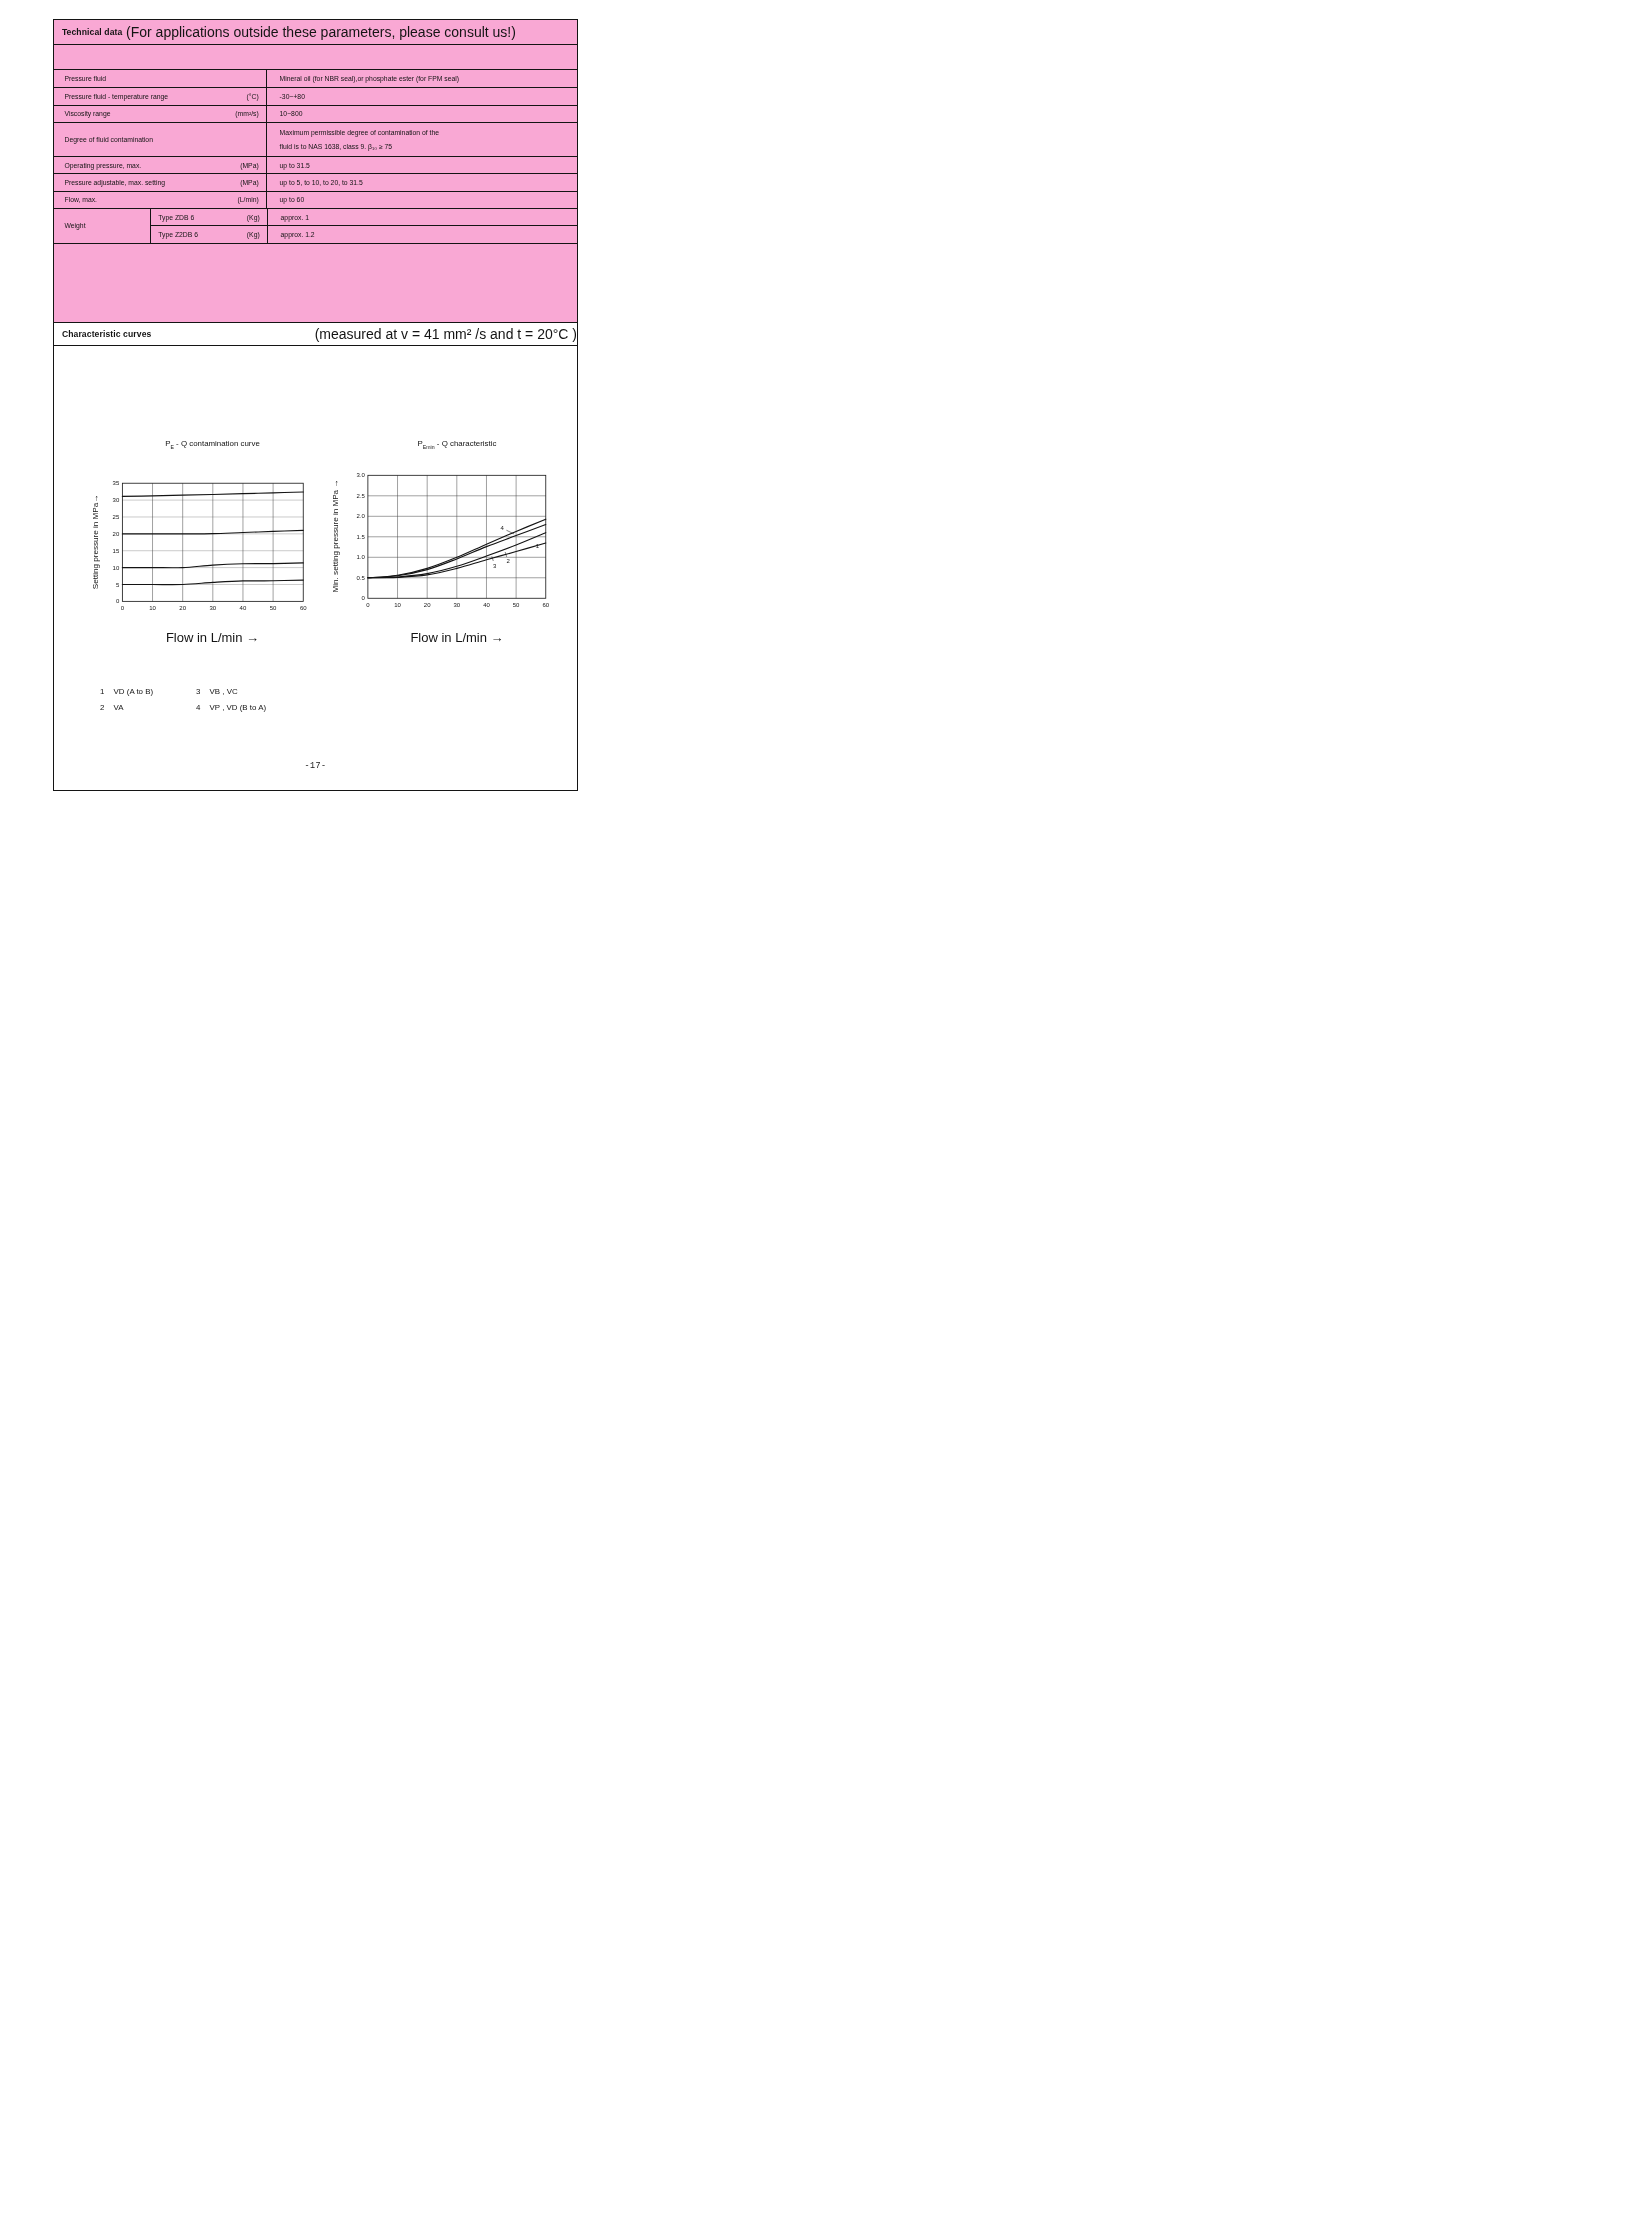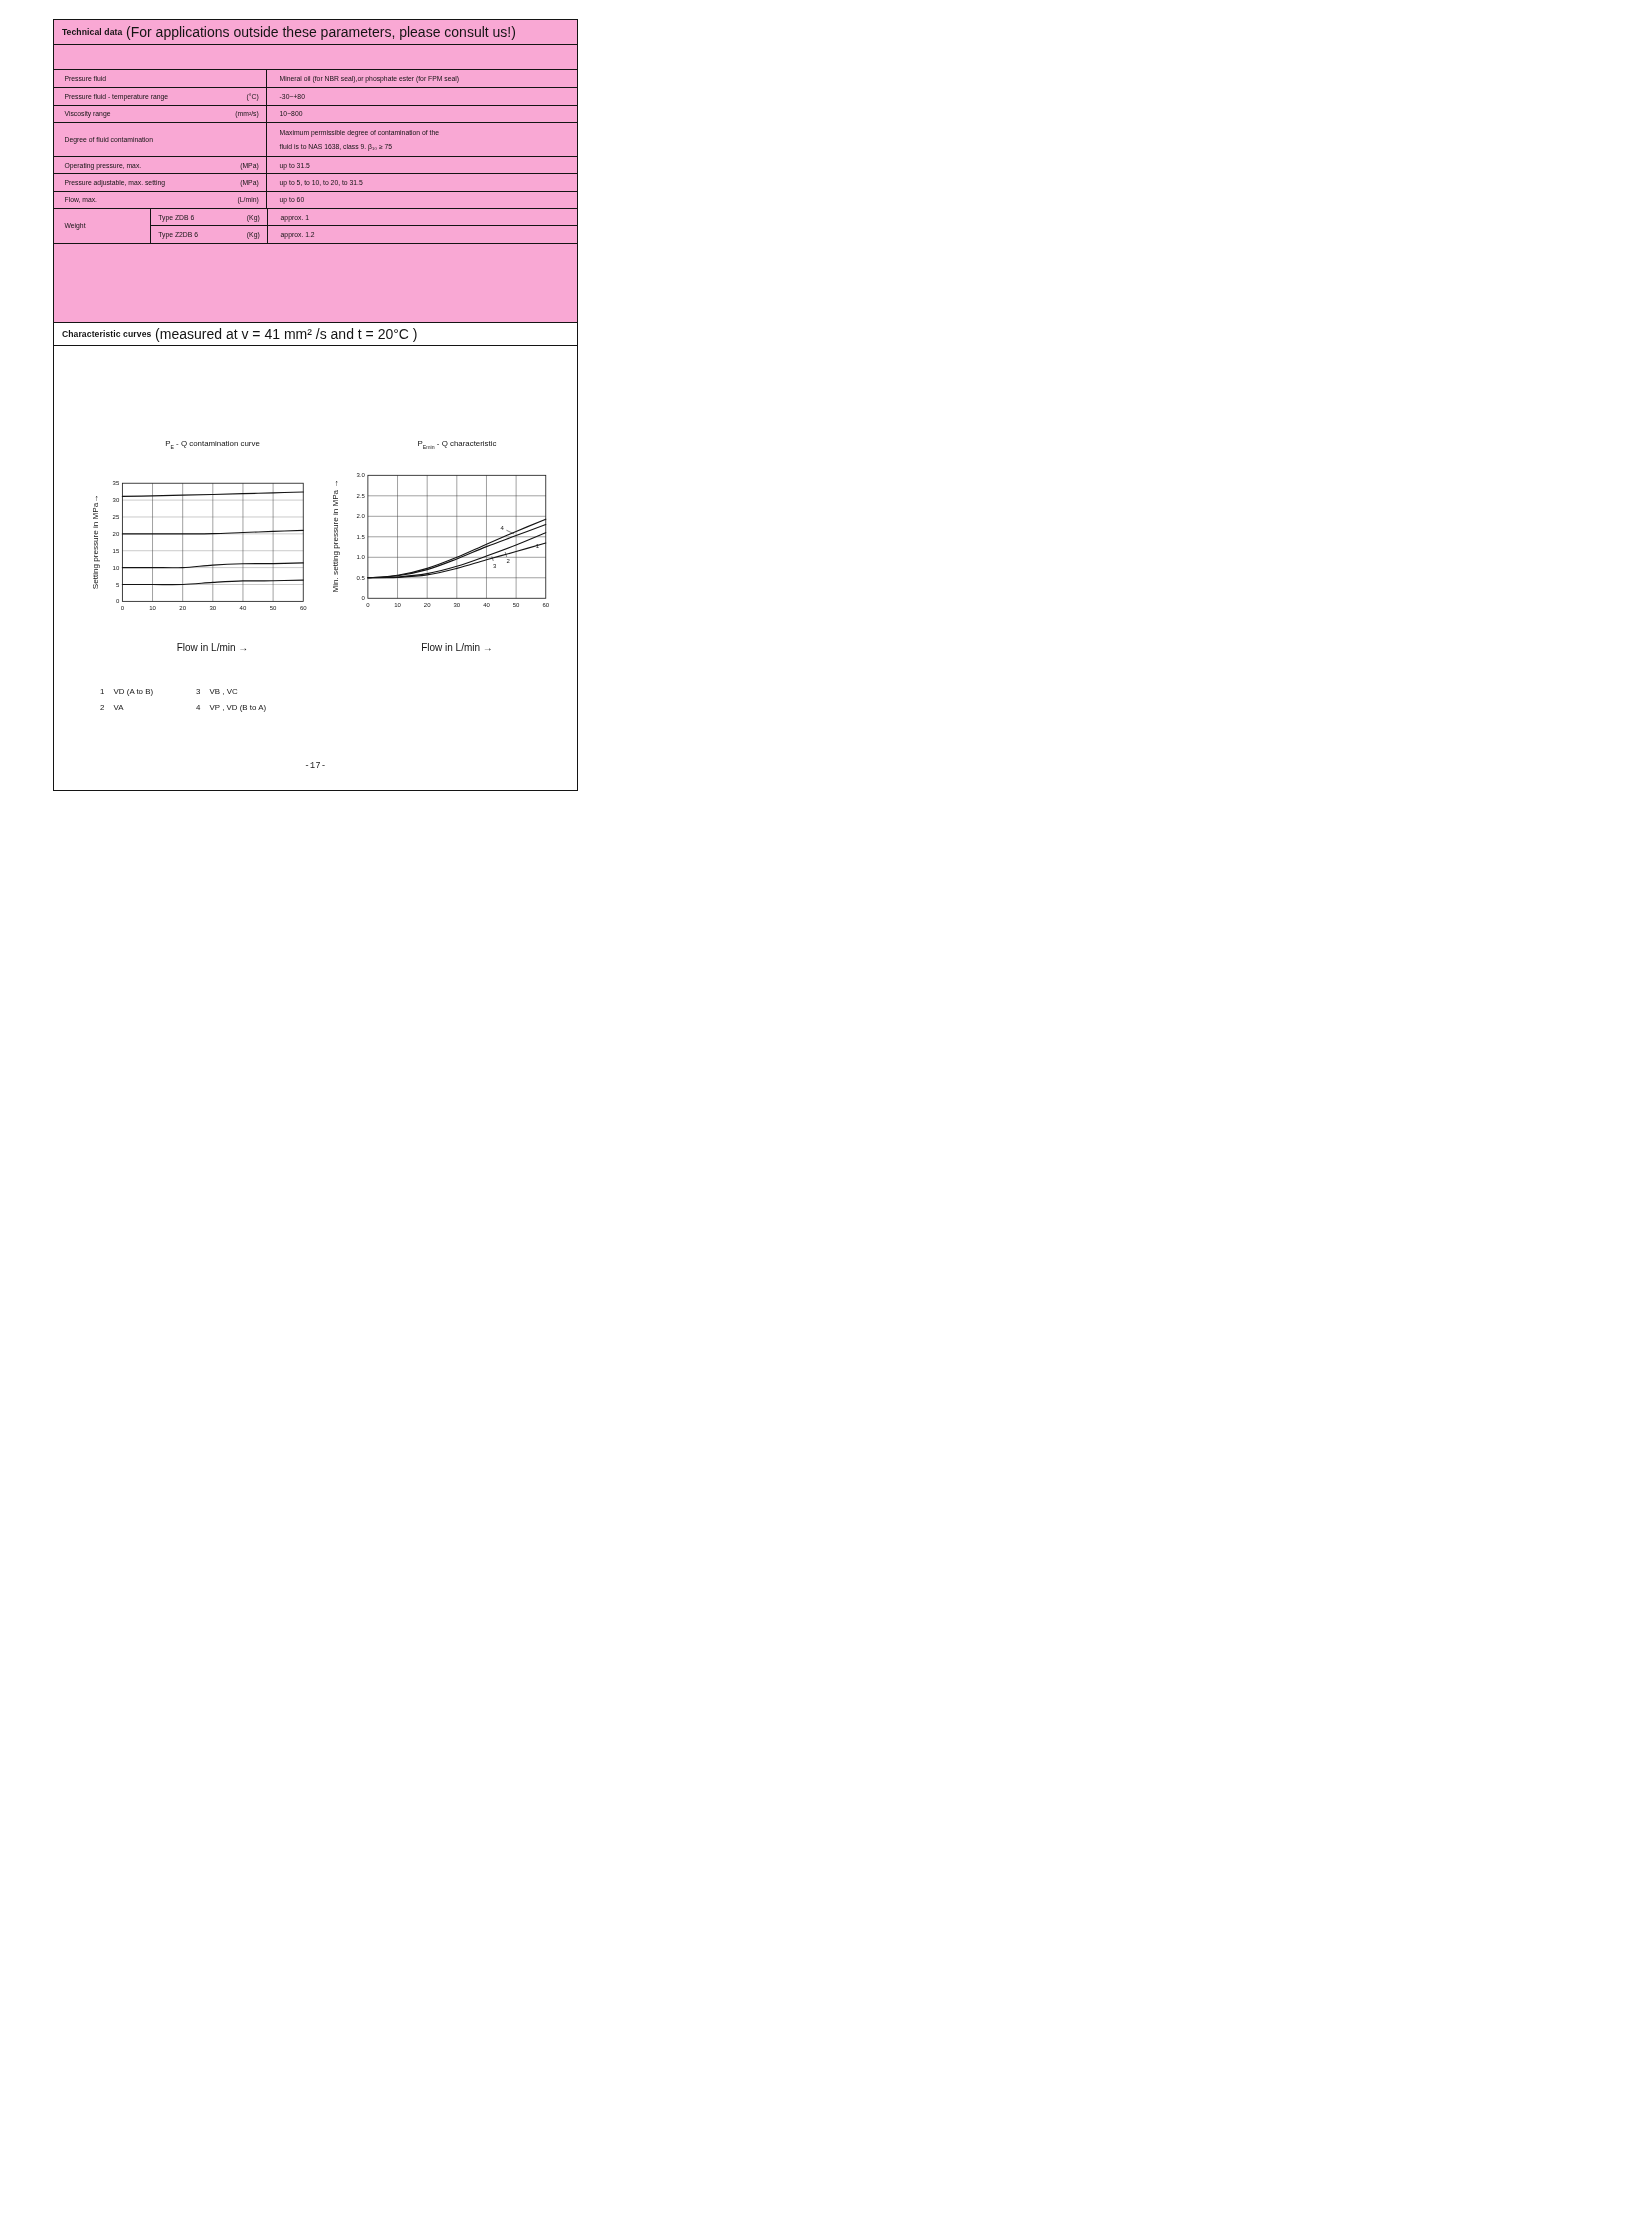--- a/index.html
+++ b/index.html
@@ -46,40 +46,40 @@
   .type-cell {
     width: 116px; display: flex; align-items: center; justify-content: space-between;
     padding: 0 7.3px 0 7.3px; flex-shrink: 0;
   }
 
   
   #curves-box {
     position: absolute; left: 53px; top: 322px; width: 525px; height: 469px;
     border: 0.8px solid #141414; border-top: 1.6px solid #141414; background: #fff;
   }
-  #curves-titlebar { height: 23px; }
+  #curves-titlebar { height: 23px; justify-content: space-between; }
 
   .chart-title { position: absolute; font-size: 7.9px; text-align: center; white-space: nowrap; }
   .chart-title sub { font-size: 5.2px; }
   #chart0-title { left: 68px; top: 116px; width: 181px; }
   #chart1-title { left: 314px; top: 116px; width: 178px; }
 
   .chart-svg { position: absolute; overflow: visible; }
   #chart0 { left: 48px;  top: 155px; }
   #chart1 { left: 294px; top: 147px; }
   svg text { font-family: "Liberation Sans", "DejaVu Sans", sans-serif; }
 
   .y-axis-caption {
     position: absolute; white-space: nowrap; font-size: 8.1px;
     transform: translate(-50%, -50%) rotate(-90deg);
   }
   #chart0-ylab { left: 41px;  top: 219px; }
   #chart1-ylab { left: 281px; top: 213px; }
 
-  .x-axis-caption { position: absolute; text-align: center; font-size: 10px; margin-top: 12px; }
+  .x-axis-caption { position: absolute; text-align: center; font-size: 13px; }
   #chart0-xlab { left: 68px; top: 307px; width: 181px; }
   #chart1-xlab { left: 314px; top: 307px; width: 178px; }
 
   #legend {
     position: absolute; left: 46px; top: 364px;
     display: grid; grid-template-columns: 96px auto; row-gap: 6.8px; font-size: 7.9px;
   }
   .legend-item { display: flex; align-items: baseline; white-space: nowrap; }
   .legend-num { display: inline-block; width: 13.6px; }
 

